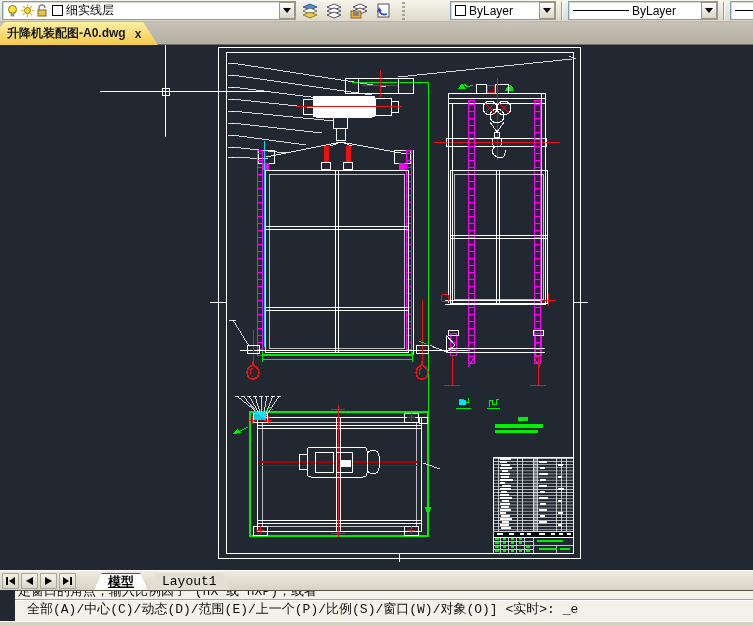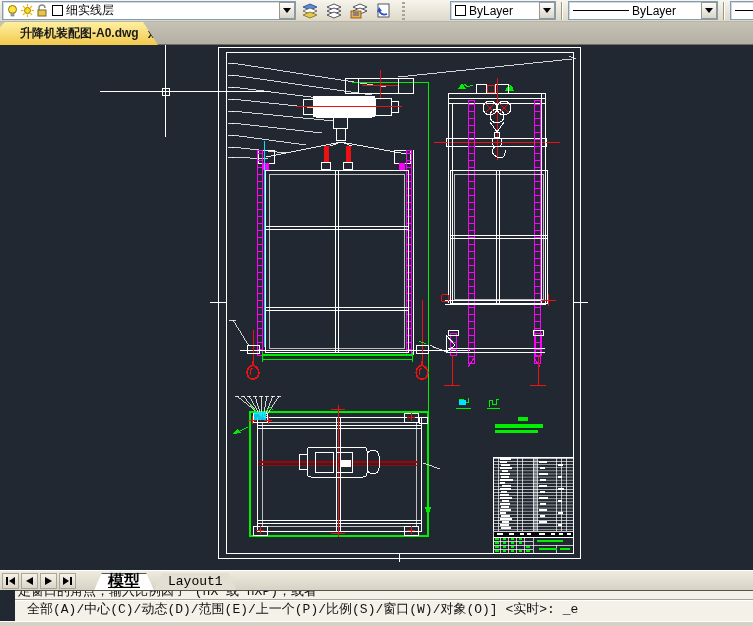--- a/index.html
+++ b/index.html
@@ -23,31 +23,31 @@
   .vsep{position:absolute;top:2px;width:2px;height:18px;border-left:1px solid #9a968a;border-right:1px solid #fff;}
   .swatch{width:11px;height:11px;background:#fff;border:1px solid #000;margin-left:4px;}
   .ltline{height:1px;background:#000;margin-left:4px;}
   
   .doctabbar{position:absolute;left:0;top:22px;width:753px;height:23px;
     background:linear-gradient(#c6c2b5,#b3afa2);border-bottom:1px solid #716d64;}
   .doctab{position:absolute;left:0;top:0;width:162px;height:23px;
     background:linear-gradient(#fdf0a2,#f3c94d);
     clip-path:polygon(0 100%,0 5px,5px 0,143px 0,158px 100%);
     display:flex;align-items:center;}
-  .doctab .title{font-size:12px;font-weight:bold;color:#1a1a1a;padding-left:20px;}
+  .doctab .title{font-size:12px;font-weight:bold;color:#1a1a1a;padding-left:7px;}
   .doctab .close{font-size:12px;font-weight:bold;color:#222;margin-left:9px;cursor:default;}
   
   .canvas{position:absolute;left:0;top:45px;width:753px;height:525px;background:#222831;}
   .canvas svg{position:absolute;left:0;top:0;shape-rendering:crispEdges;}
   
   .laytabbar{position:absolute;left:0;top:570px;width:753px;height:20px;
     background:linear-gradient(#efece0,#d6d2c4);border-top:1px solid #fff;display:flex;align-items:center;}
   .navbtn{width:17px;height:16px;margin-left:2px;display:flex;align-items:center;justify-content:center;
     background:linear-gradient(#f5f3ea,#d9d5c8);border:1px solid #a9a598;}
-  .mtab{height:18px;margin-top:2px;display:flex;align-items:center;padding:0 14px;font-size:16px;color:#000;}
+  .mtab{height:18px;margin-top:2px;display:flex;align-items:center;padding:0 14px;font-size:13px;color:#000;}
   .mtab.active{background:#fff;font-weight:bold;text-decoration:underline;
     clip-path:polygon(8px 0,calc(100% - 8px) 0,100% 100%,0 100%);box-shadow:inset 0 1px 0 #555;}
   .mtab.inactive{background:#e3dfd2;
     clip-path:polygon(8px 0,calc(100% - 8px) 0,100% 100%,0 100%);font-family:"Liberation Mono",monospace;font-size:13px;}
   
   .cmd{position:absolute;left:0;top:590px;width:753px;height:31px;background:#f4f2e8;
     border-top:1px solid #55534c;overflow:hidden;
     font-family:"Liberation Mono",monospace;font-size:13px;color:#111;margin-left:15px;}
   .cmd .l1{margin-top:-7px;line-height:15px;white-space:nowrap;padding-left:3px;}
   .cmd .sep{height:0;border-top:1px solid #a9a59a;border-bottom:1px solid #fff;}

